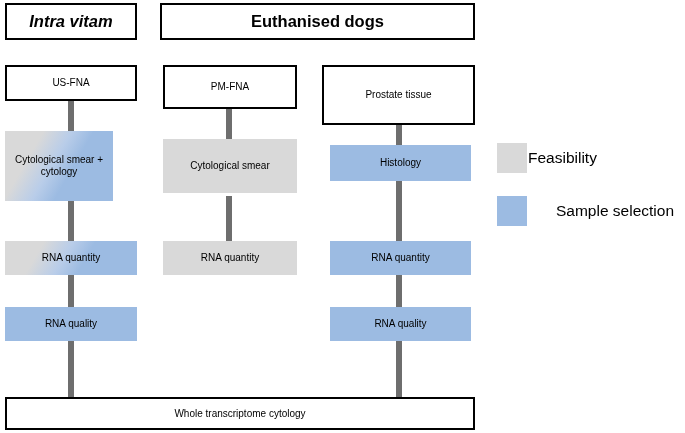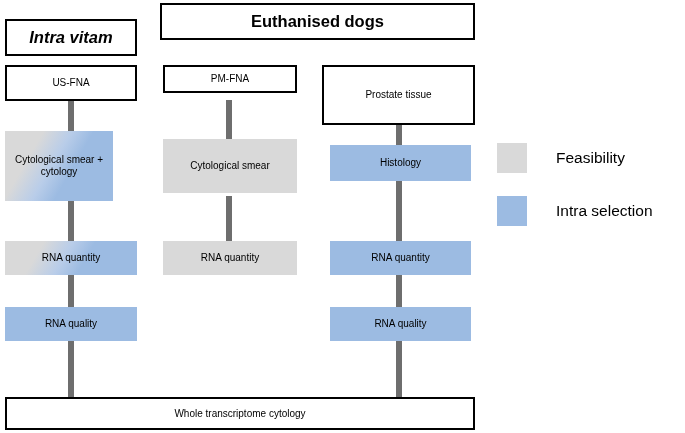--- a/index.html
+++ b/index.html
@@ -59,21 +59,21 @@
   .node .label {
     display: block;
     padding: 0 6px;
     pointer-events: none;
   }
 
   .header-box {
     font-weight: bold;
     font-size: 16.5px;
   }
-  .header-box.italic { font-style: italic; margin-top: 16px; }
+  .header-box.italic { font-style: italic; }
 
   
   .connector {
     position: absolute;
     width: 6px;
     background: #6e6e6e;
     z-index: 1;
   }
 
   
@@ -128,21 +128,21 @@
   </div>
 
   <div class="node grad" style="left:5px; top:241px; width:132px; height:34px;">
     <span class="label">RNA quantity</span>
   </div>
 
   <div class="node blue" style="left:5px; top:307px; width:132px; height:34px;">
     <span class="label">RNA quality</span>
   </div>
 
-  <div class="node outline" style="left:163px; top:65px; width:134px; height:28px;align-items:center;">
+  <div class="node outline" style="left:163px; top:65px; width:134px; height:44px;align-items:center;">
     <span class="label">PM-FNA</span>
   </div>
 
   <div class="node gray" style="left:163px; top:139px; width:134px; height:54px;">
     <span class="label">Cytological smear</span>
   </div>
 
   <div class="node gray" style="left:163px; top:241px; width:134px; height:34px;">
     <span class="label">RNA quantity</span>
   </div>
@@ -161,18 +161,18 @@
 
   <div class="node blue" style="left:330px; top:307px; width:141px; height:34px;">
     <span class="label">RNA quality</span>
   </div>
 
   <div class="node outline" style="left:5px; top:397px; width:470px; height:33px;">
     <span class="label">Whole transcriptome cytology</span>
   </div>
 
   <div class="legend-swatch gray" style="left:497px; top:143px;"></div>
-  <div class="legend-text" style="left:556px; top:149px;">Feasibility</div>
+  <div class="legend-text" style="left:528px; top:149px;">Feasibility</div>
 
   <div class="legend-swatch blue" style="left:497px; top:196px;"></div>
-  <div class="legend-text" style="left:556px; top:202px;">Intra selection</div>
+  <div class="legend-text" style="left:556px; top:202px;">Sample selection</div>
 
 </div>
 
 </body></html>

